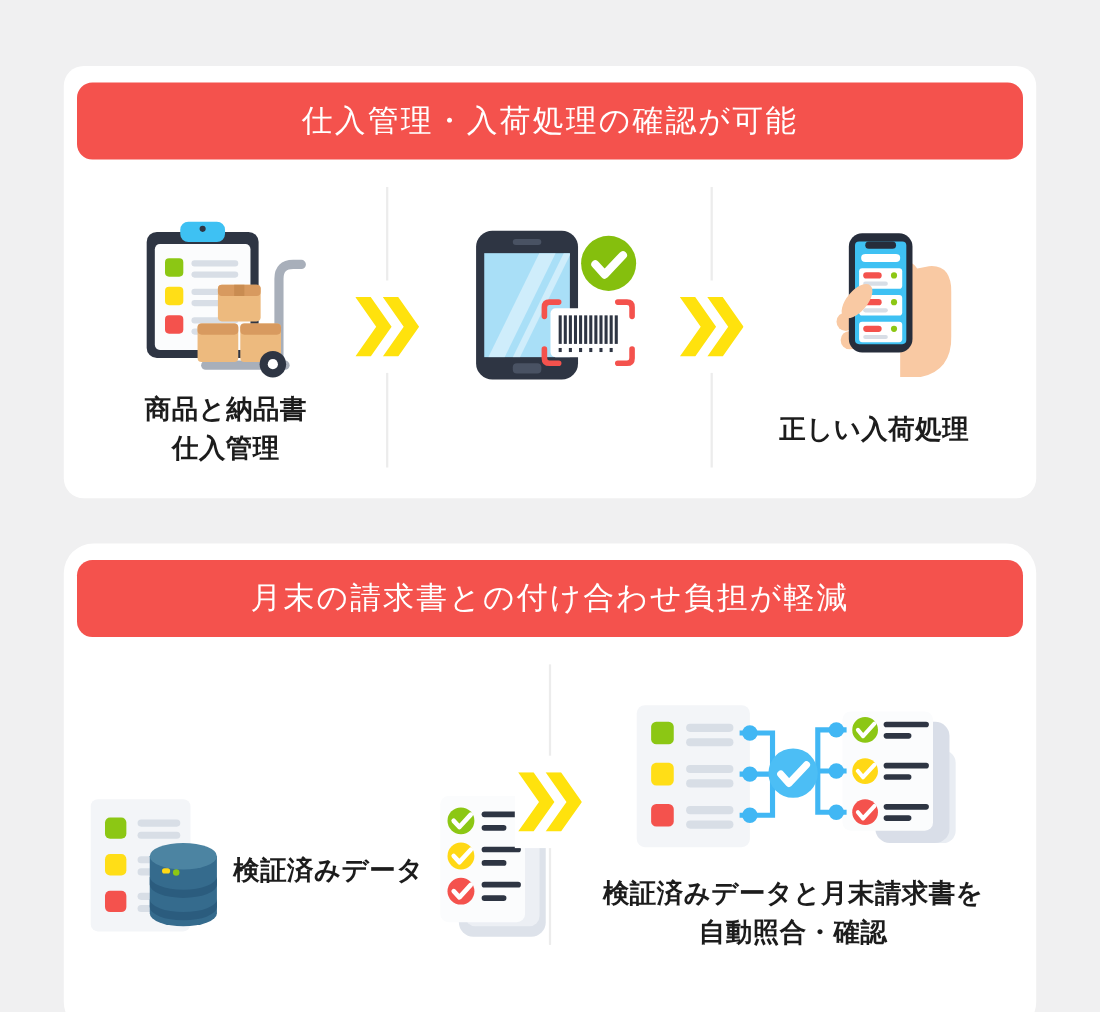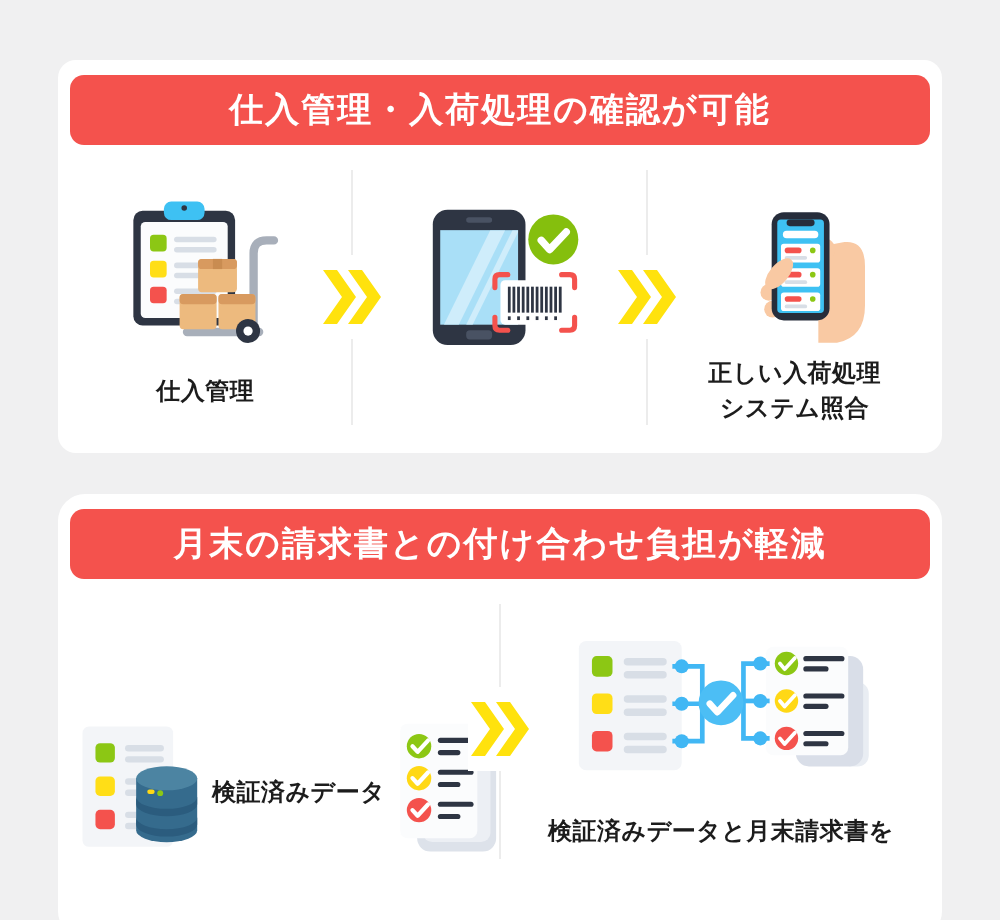--- a/index.html
+++ b/index.html
@@ -16,21 +16,21 @@
   }
   #card-top    { top:60px;  height:393px; }
   #card-bottom { top:494px; height:444px;border-radius:27px; }
   .banner {
     position:absolute; left:12px; top:15px; width:860px; height:70px;
     background: var(--banner-red, #F4524D); border-radius:14px;
     display:flex; align-items:center; justify-content:center;
   }
   .banner-text {
     color: var(--banner-text, #FFFFFF);
-    font-size:34px; font-weight:700; letter-spacing:2px; white-space:nowrap;
+    font-size:28px; font-weight:400; letter-spacing:2px; white-space:nowrap;
   }
   .content { position:absolute; left:0; top:85px; width:884px; bottom:0; }
   .steps { display:flex; height:100%; position:relative; }
   .step { flex:1; display:flex; flex-direction:column; align-items:center; padding-top:45px; }
   .icon-box { height:160px; display:flex; align-items:center; justify-content:center; }
   .icon-box.short { height:150px; }
   .label {
     margin-top:4px; height:72px; text-align:center;
     display:flex; flex-direction:column; justify-content:center; align-items:center;
     font-size:24px; font-weight:700; line-height:35px; letter-spacing:0.5px; white-space:nowrap;
@@ -93,20 +93,21 @@
               <rect x="108" y="68" width="10" height="11" fill="#C98C51"></rect>
               <rect x="72" y="106" width="40" height="38" rx="4" fill="#EDBA7E"></rect>
               <rect x="72" y="106" width="40" height="11" rx="4" fill="#D89A5F"></rect>
               <rect x="114" y="106" width="40" height="38" rx="4" fill="#EDBA7E"></rect>
               <rect x="114" y="106" width="40" height="11" rx="4" fill="#D89A5F"></rect>
               <circle cx="146" cy="146" r="13" fill="#2E3543"></circle>
               <circle cx="146" cy="146" r="5" fill="#FFFFFF"></circle>
             </svg>
           </div>
           <div class="label">
+            <span>商品と納品書</span>
             <span>仕入管理</span>
           </div>
         </div>
 
         <div class="step">
           <div class="icon-box">
             <svg viewBox="0 0 205 170" width="190" height="158">
               <defs>
                   <clipPath id="scr2">
                     <rect x="38" y="42" width="84" height="102"></rect>
@@ -176,21 +177,20 @@
                 <rect x="60" y="104" width="42" height="20" rx="3" fill="#FFFFFF"></rect>
                 <rect x="64" y="108" width="18" height="6" rx="3" fill="#F4524D"></rect>
                 <circle cx="94" cy="111" r="3" fill="#8CC714"></circle>
                 <rect x="64" y="117" width="24" height="4" rx="2" fill="#D8DEE6"></rect>
               </g>
               <ellipse cx="58" cy="84" rx="20" ry="10" transform="rotate(-50 58 84)" fill="#F9C9A3"></ellipse>
             </svg>
           </div>
           <div class="label">
             <span>正しい入荷処理</span>
-            <span>システム照合</span>
           </div>
         </div>
       </div>
       <div class="chev-wrap c1">
         <svg viewBox="0 0 58 54" width="58" height="54">
           <polygon points="0,0 14,0 33,27 14,54 0,54 19,27" fill="var(--chevron-yellow,#FFE20D)"></polygon>
           <polygon points="25,0 39,0 58,27 39,54 25,54 44,27" fill="var(--chevron-yellow,#FFE20D)"></polygon>
         </svg>
       </div>
       <div class="chev-wrap c2">
@@ -313,20 +313,21 @@
                   <rect x="248" y="41" width="27" height="5.5" rx="2.75"></rect>
                 <rect x="248" y="70" width="44" height="5.5" rx="2.75"></rect>
                   <rect x="248" y="81" width="27" height="5.5" rx="2.75"></rect>
                 <rect x="248" y="110" width="44" height="5.5" rx="2.75"></rect>
                   <rect x="248" y="121" width="27" height="5.5" rx="2.75"></rect>
               </g>
             </svg>
           </div>
           <div class="label b">
             <span>検証済みデータと月末請求書を</span>
+            <span>自動照合・確認</span>
           </div>
         </div>
       </div>
       <div class="chev-wrap c3">
         <svg viewBox="0 0 58 54" width="58" height="54">
           <polygon points="0,0 14,0 33,27 14,54 0,54 19,27" fill="var(--chevron-yellow,#FFE20D)"></polygon>
           <polygon points="25,0 39,0 58,27 39,54 25,54 44,27" fill="var(--chevron-yellow,#FFE20D)"></polygon>
         </svg>
       </div>
     </div>

